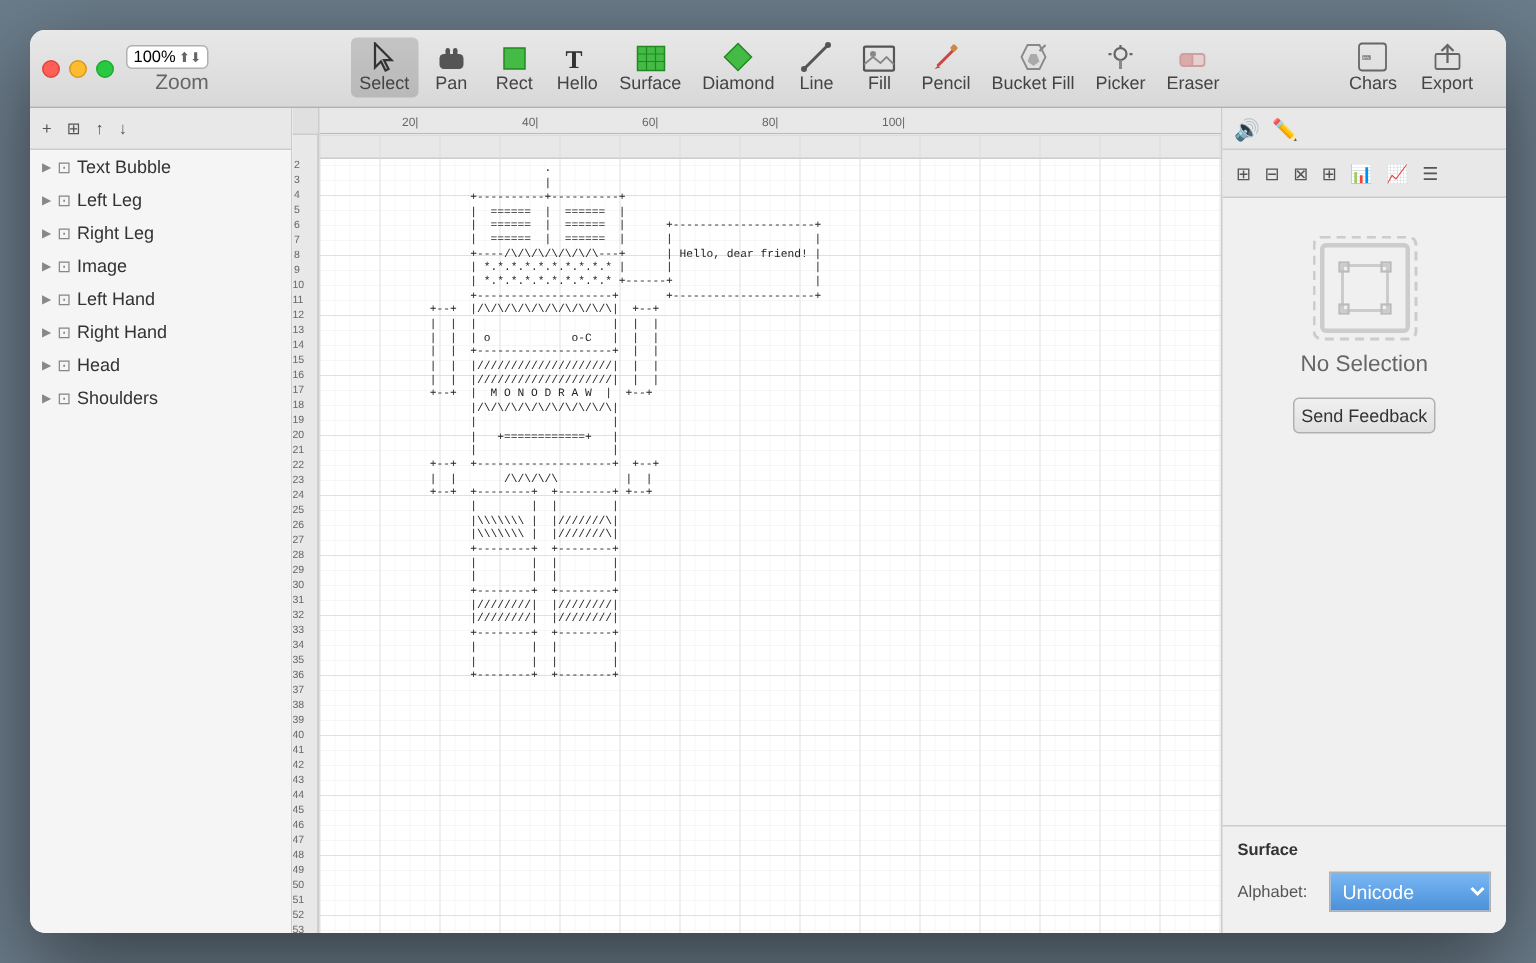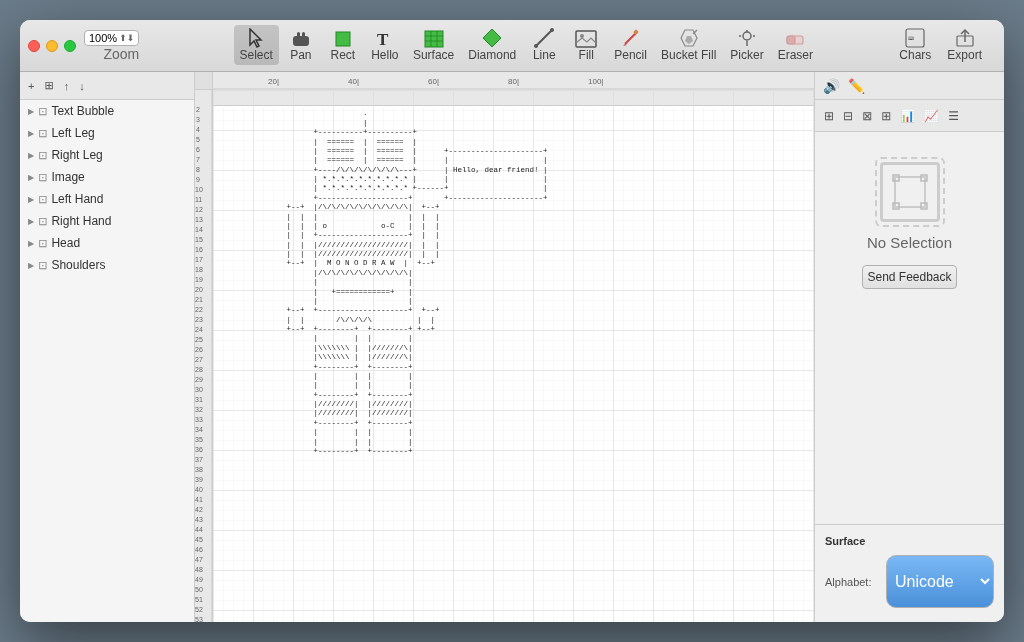--- a/index.html
+++ b/index.html
@@ -301,24 +301,24 @@
       gap: 6px;
       margin-bottom: 4px;
     }
     .doc-label {
       font-size: 11px;
       color: #555;
       min-width: 55px;
     }
     .doc-select {
       flex: 1;
-      padding: 16px 4px;
-      font-size: 16px;
+      padding: 4px 4px;
+      font-size: 13px;
       border: 1px solid #b0b0b0;
-      border-radius: 10px;
+      border-radius: 0;
       background: linear-gradient(to bottom, #7ab8f5, #4a90d9);
       color: white;
       cursor: pointer;
     }
     svg.grid-bg {
       position: absolute;
       top: 0; left: 0;
       width: 100%;
       height: 100%;
     }

